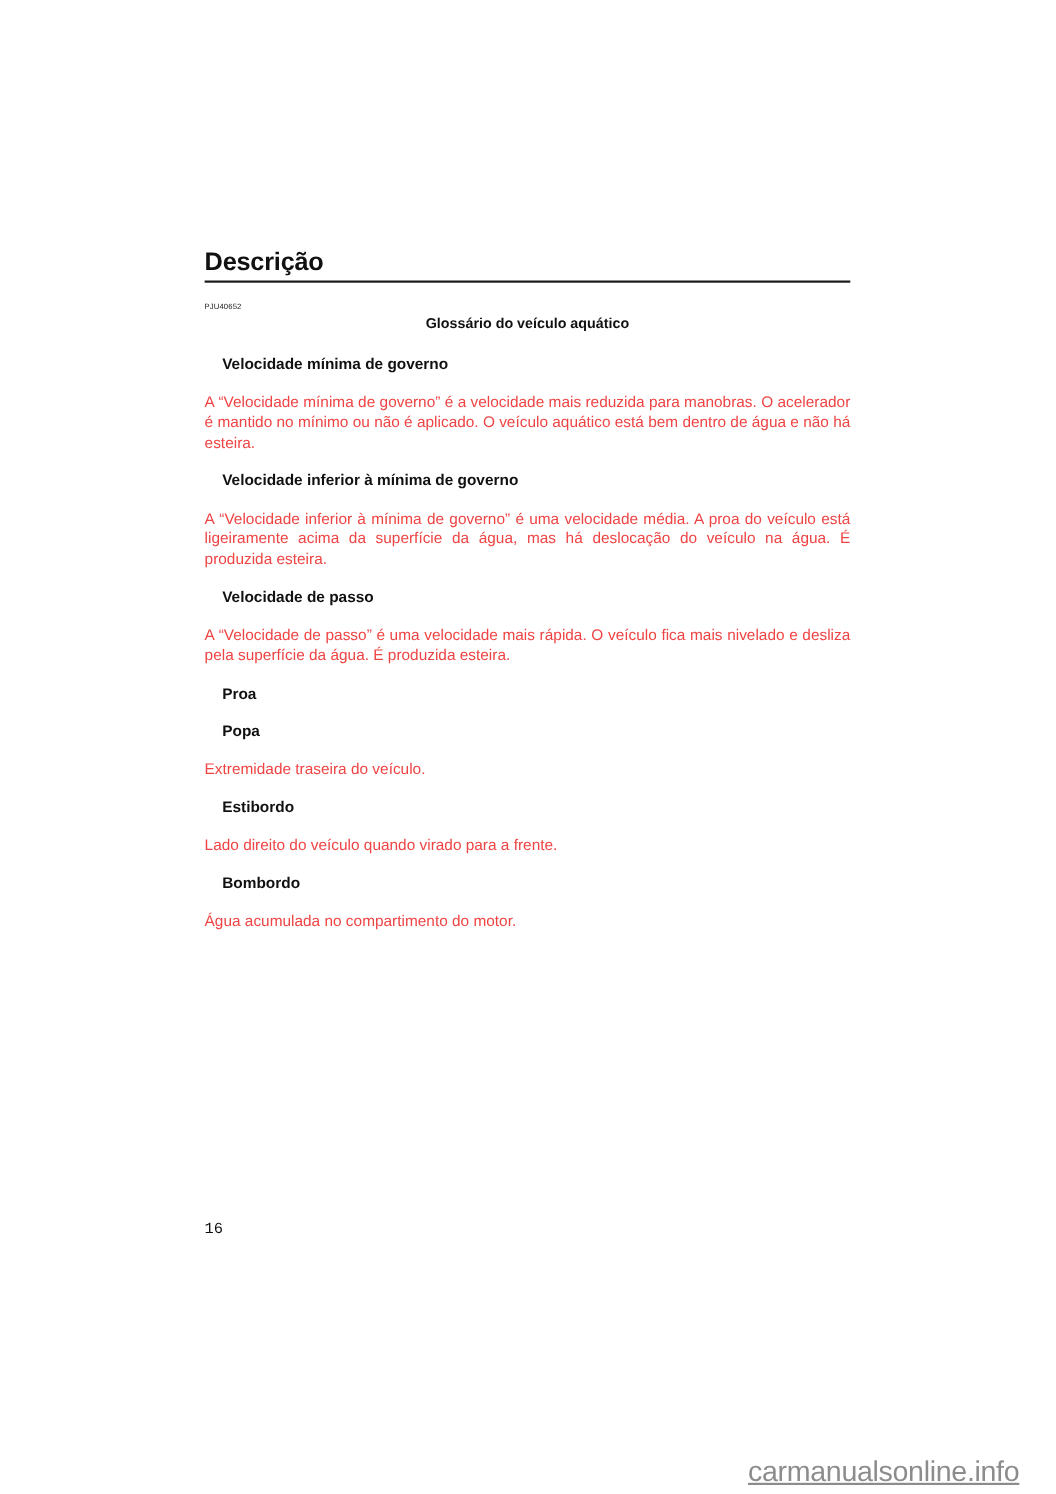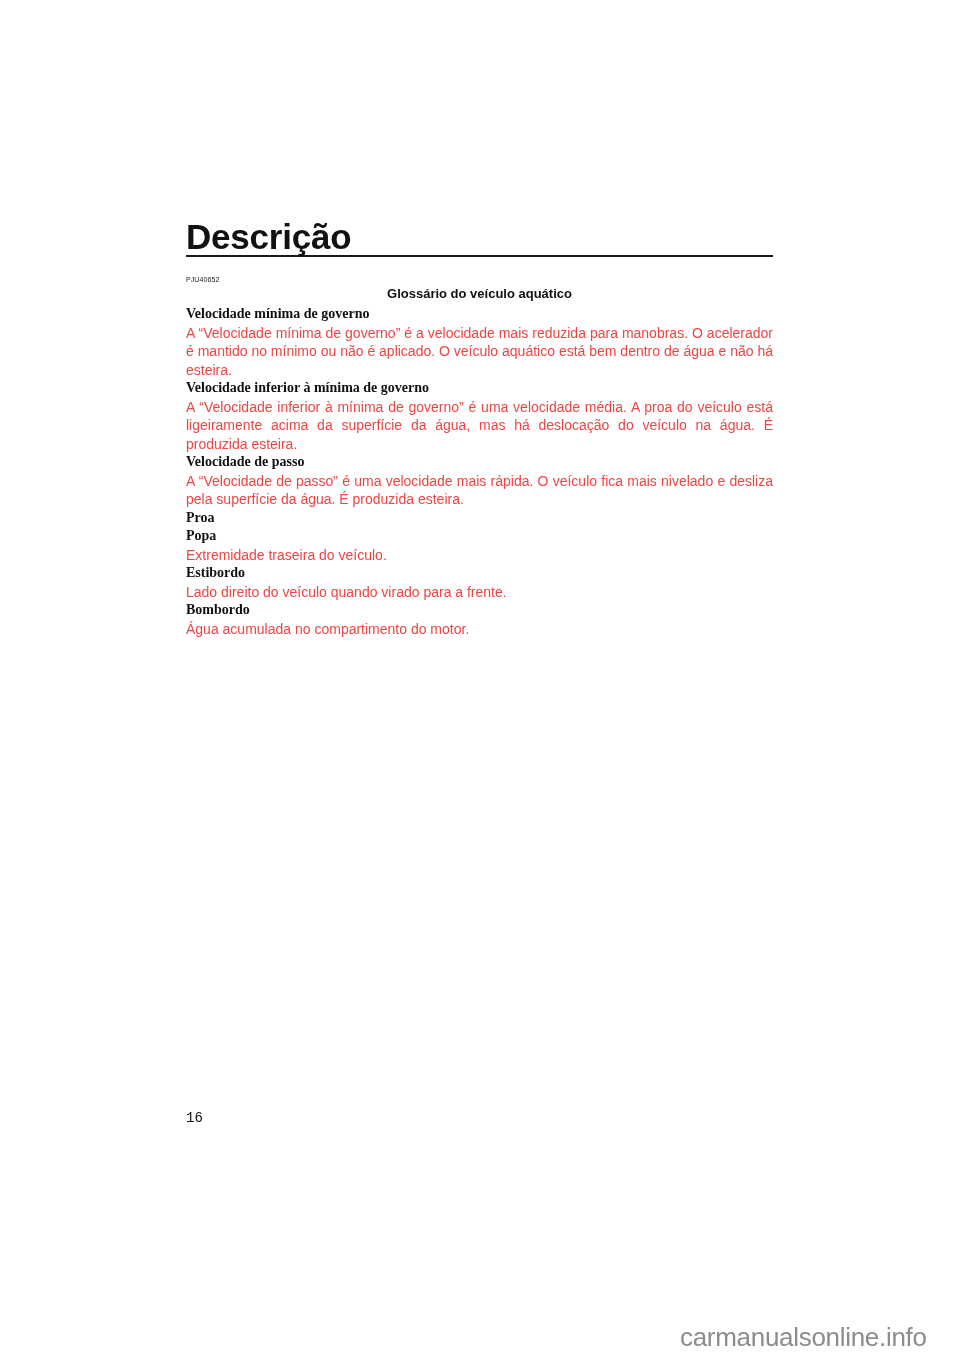--- a/index.html
+++ b/index.html
@@ -18,21 +18,21 @@
     .page-header {
       position: absolute;
       left: 186px;
       top: 222px;
       width: 587px;
       height: 33px;
       border-bottom: 2px solid #1a1a1a;
     }
     .page-header h1 {
       margin: 0;
-      font-size: 35px;
+      font-size: 23px;
       font-weight: bold;
       line-height: 30px;
       letter-spacing: -0.2px;
       color: #111;
     }
     .ref-code {
       position: absolute;
       left: 186px;
       top: 276px;
       font-size: 7px;
@@ -53,23 +53,22 @@
     .glossary {
       position: absolute;
       left: 186px;
       top: 305px;
       width: 587px;
       font-size: 14px;
       line-height: 18.5px;
     }
     .term {
       font-weight: bold;
-      margin: 0;
+      margin: 16px;
       color: #111;
-      font-family: Liberation Serif, serif;
     }
     .definition {
       margin: 0;
       text-align: justify;
       color: #ef4444;
     }
     .page-number {
       position: absolute;
       left: 186px;
       top: 1110px;
@@ -77,20 +76,21 @@
       color: #111;
       font-family: Liberation Mono, monospace;
     }
     .watermark {
       position: absolute;
       left: 680px;
       top: 1322px;
       font-size: 26px;
       color: #8c8c8c;
       letter-spacing: -0.3px;
+      text-decoration: underline;
     }
   </style>
 </head>
 <body>
 
 <div class="page-header">
   <h1>Descrição</h1>
 </div>
 
 <div class="ref-code">PJU40652</div>

